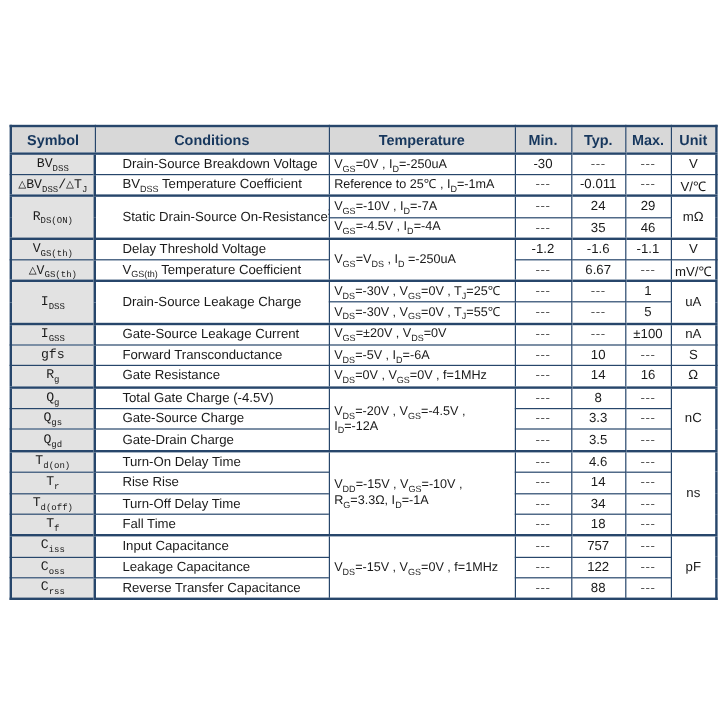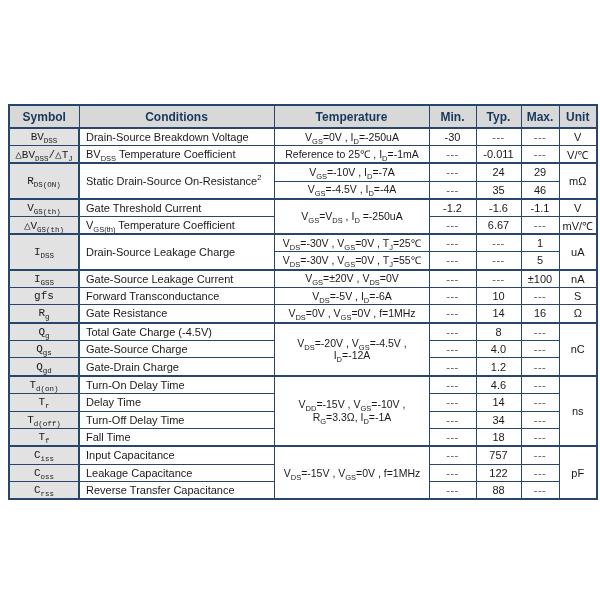--- a/index.html
+++ b/index.html
@@ -44,23 +44,23 @@
     font-size: 11px;
     color: var(--body-fg, #1a1a1a);
     text-align: center;
     white-space: nowrap;
   }
   td.col-symbol {
     background: var(--symbol-bg, #e2e2e2);
     border-right-width: 2px;
     font-family: Liberation Mono, monospace;
   }
-  td.col-param { text-align: left; padding-left: 6px; }
+  td.col-param { text-align: left; padding-left: 22px; }
   td.col-cond  {
-    text-align: center;
+    text-align: left;
     padding-left: 4px;
     font-size: 10.5px;
     white-space: normal;
     line-height: 1.2;
   }
   sub { font-size: 7.5px; line-height: 0; }
   sup { font-size: 7.5px; line-height: 0; }
   td.dash { color: #595959; letter-spacing: 0.5px; }
   tr.heavy-top td { border-top-width: 2px; }
 </style>
@@ -118,21 +118,21 @@
           <td class="col-unit" rowspan="2">mΩ</td>
         </tr>
         <tr>
           <td class="col-cond">V<sub>GS</sub>=-4.5V , I<sub>D</sub>=-4A</td>
           <td class="col-min dash">---</td>
           <td class="col-typ">35</td>
           <td class="col-max">46</td>
         </tr>
         <tr class="heavy-top">
           <td class="col-symbol">V<sub>GS(th)</sub></td>
-          <td class="col-param">Gate Threshold Current</td>
+          <td class="col-param">Delay Threshold Voltage</td>
           <td class="col-cond" rowspan="2">V<sub>GS</sub>=V<sub>DS</sub> , I<sub>D</sub> =-250uA</td>
           <td class="col-min">-1.2</td>
           <td class="col-typ">-1.6</td>
           <td class="col-max">-1.1</td>
           <td class="col-unit">V</td>
         </tr>
         <tr>
           <td class="col-symbol">△V<sub>GS(th)</sub></td>
           <td class="col-param">V<sub>GS(th)</sub> Temperature Coefficient</td>
           <td class="col-min dash">---</td>
@@ -188,42 +188,42 @@
           <td class="col-cond" rowspan="3">V<sub>DS</sub>=-20V , V<sub>GS</sub>=-4.5V , I<sub>D</sub>=-12A</td>
           <td class="col-min dash">---</td>
           <td class="col-typ">8</td>
           <td class="col-max dash">---</td>
           <td class="col-unit" rowspan="3">nC</td>
         </tr>
         <tr>
           <td class="col-symbol">Q<sub>gs</sub></td>
           <td class="col-param">Gate-Source Charge</td>
           <td class="col-min dash">---</td>
-          <td class="col-typ">4.0</td>
+          <td class="col-typ">3.3</td>
           <td class="col-max dash">---</td>
         </tr>
         <tr>
           <td class="col-symbol">Q<sub>gd</sub></td>
           <td class="col-param">Gate-Drain Charge</td>
           <td class="col-min dash">---</td>
-          <td class="col-typ">1.2</td>
+          <td class="col-typ">3.5</td>
           <td class="col-max dash">---</td>
         </tr>
         <tr class="heavy-top">
           <td class="col-symbol">T<sub>d(on)</sub></td>
           <td class="col-param">Turn-On Delay Time</td>
           <td class="col-cond" rowspan="4">V<sub>DD</sub>=-15V , V<sub>GS</sub>=-10V , R<sub>G</sub>=3.3Ω, I<sub>D</sub>=-1A</td>
           <td class="col-min dash">---</td>
           <td class="col-typ">4.6</td>
           <td class="col-max dash">---</td>
           <td class="col-unit" rowspan="4">ns</td>
         </tr>
         <tr>
           <td class="col-symbol">T<sub>r</sub></td>
-          <td class="col-param">Delay Time</td>
+          <td class="col-param">Rise Rise</td>
           <td class="col-min dash">---</td>
           <td class="col-typ">14</td>
           <td class="col-max dash">---</td>
         </tr>
         <tr>
           <td class="col-symbol">T<sub>d(off)</sub></td>
           <td class="col-param">Turn-Off Delay Time</td>
           <td class="col-min dash">---</td>
           <td class="col-typ">34</td>
           <td class="col-max dash">---</td>

